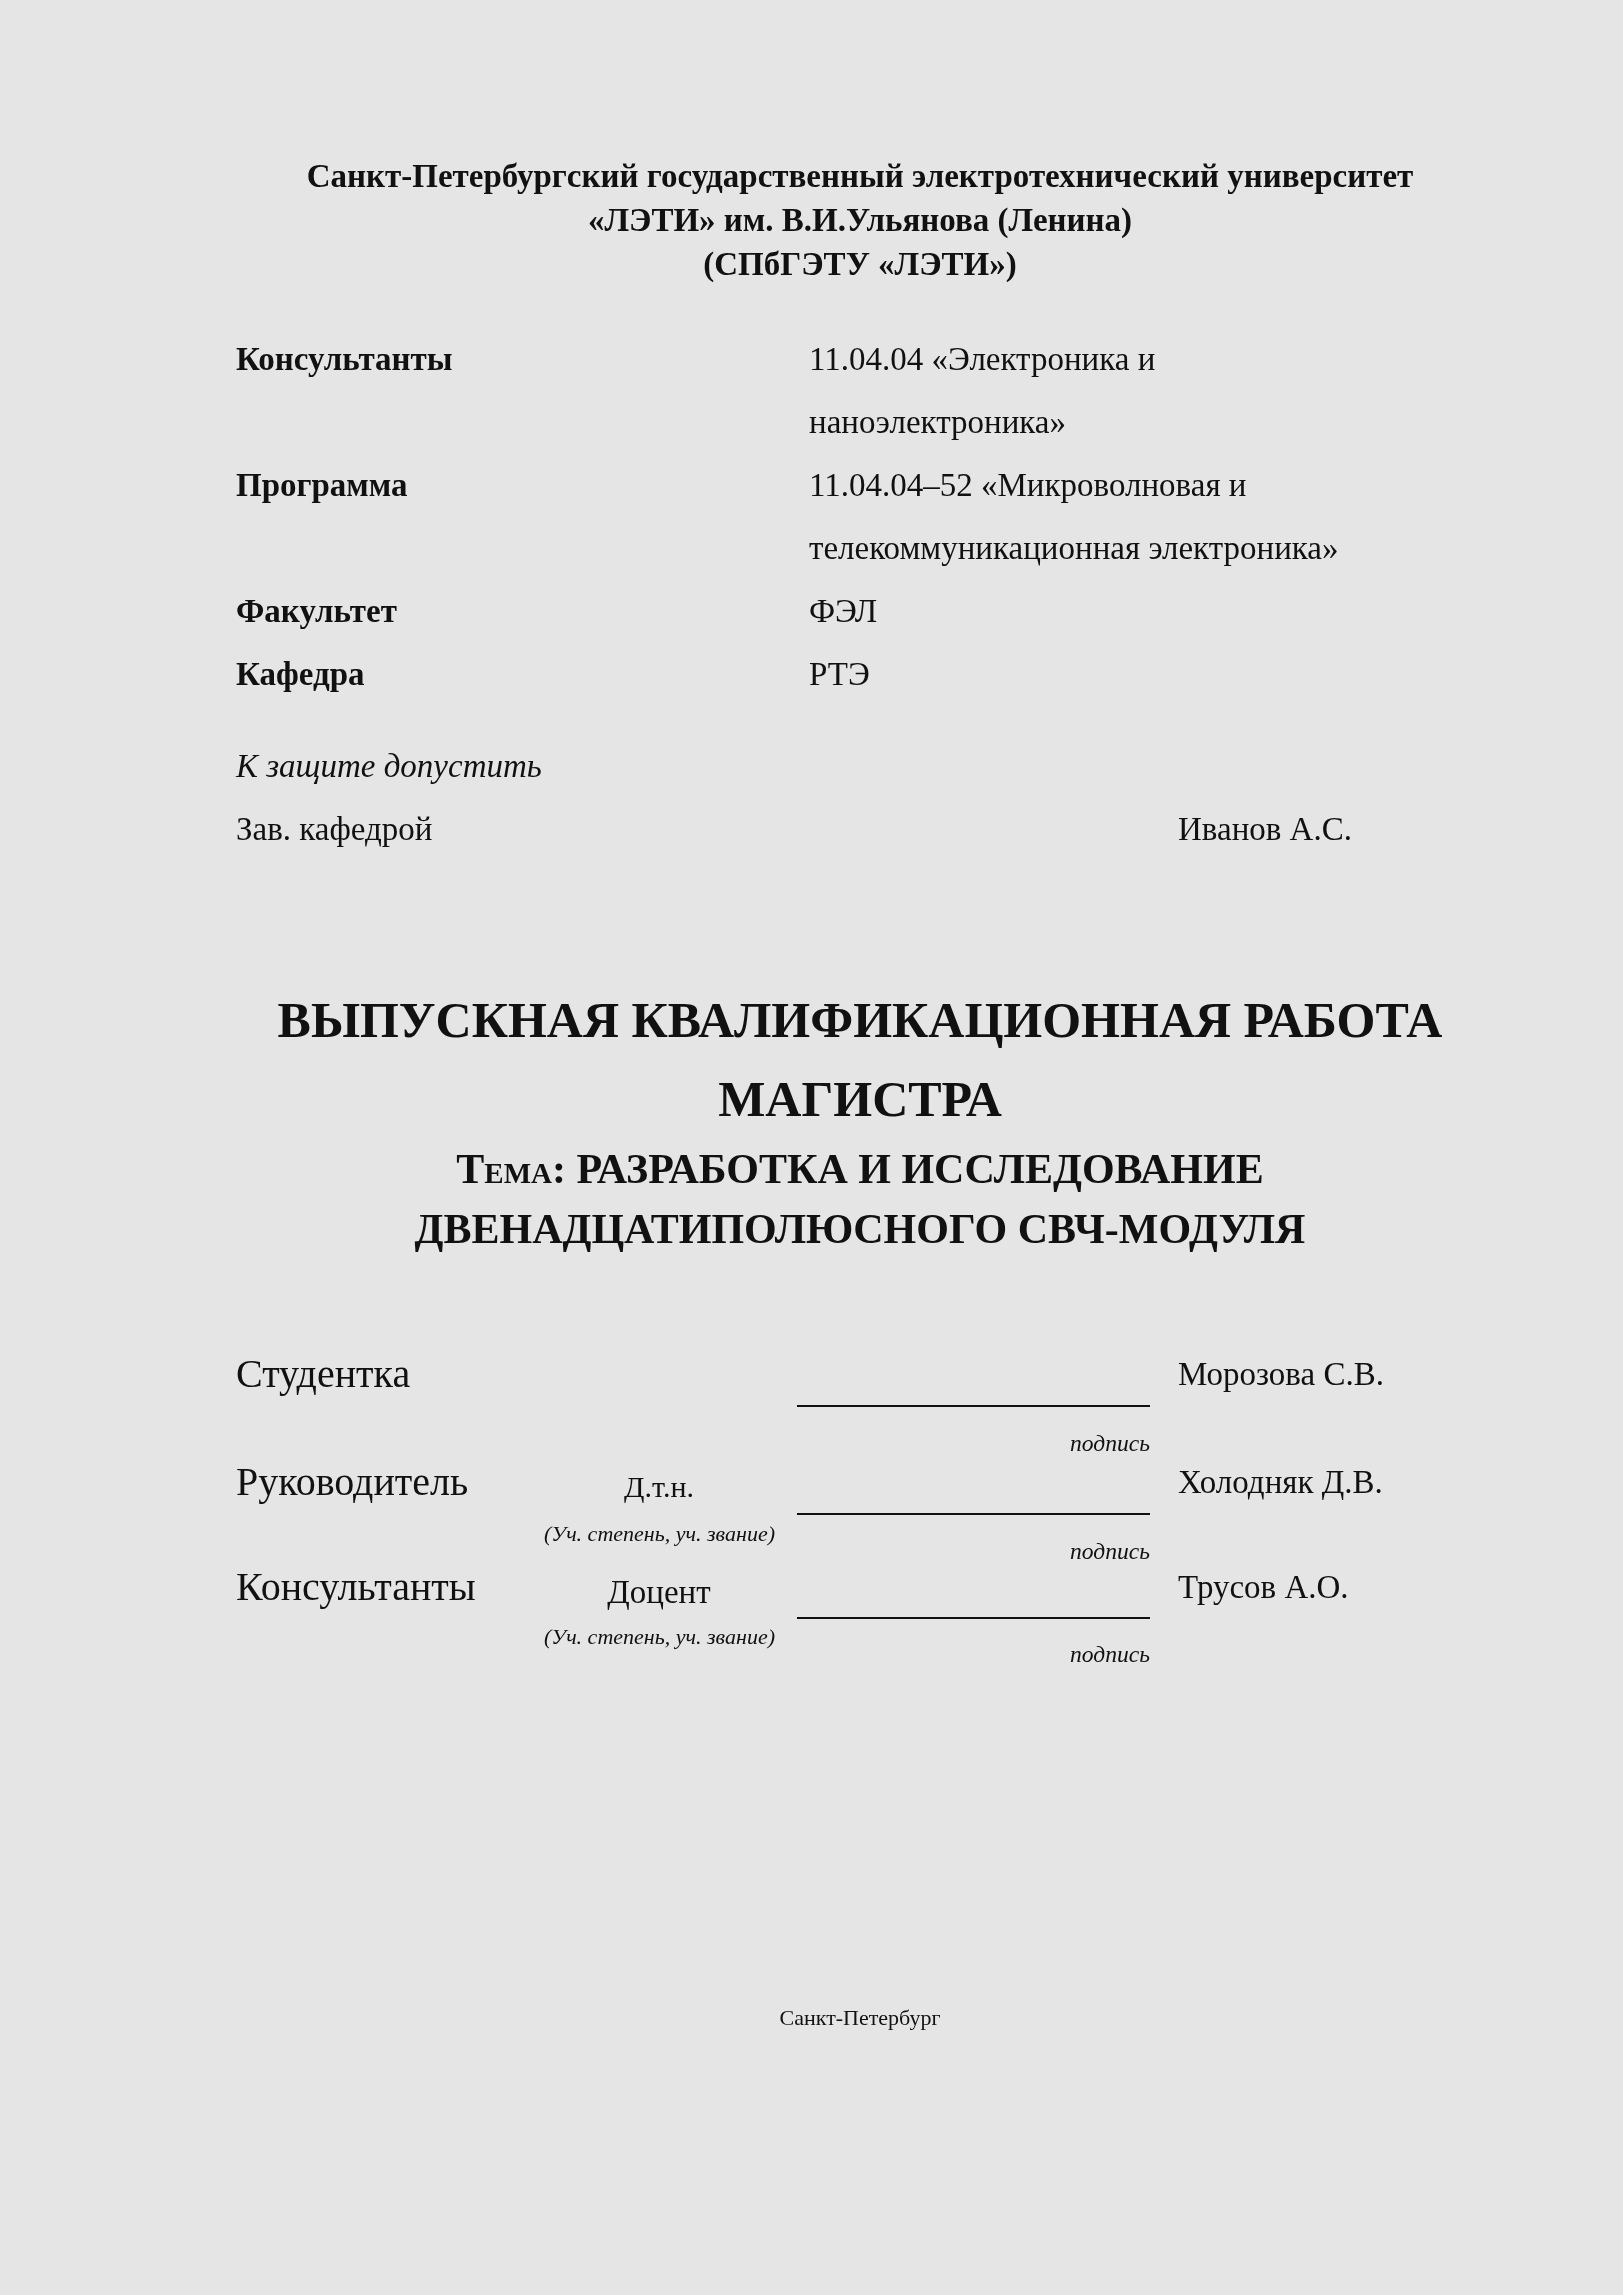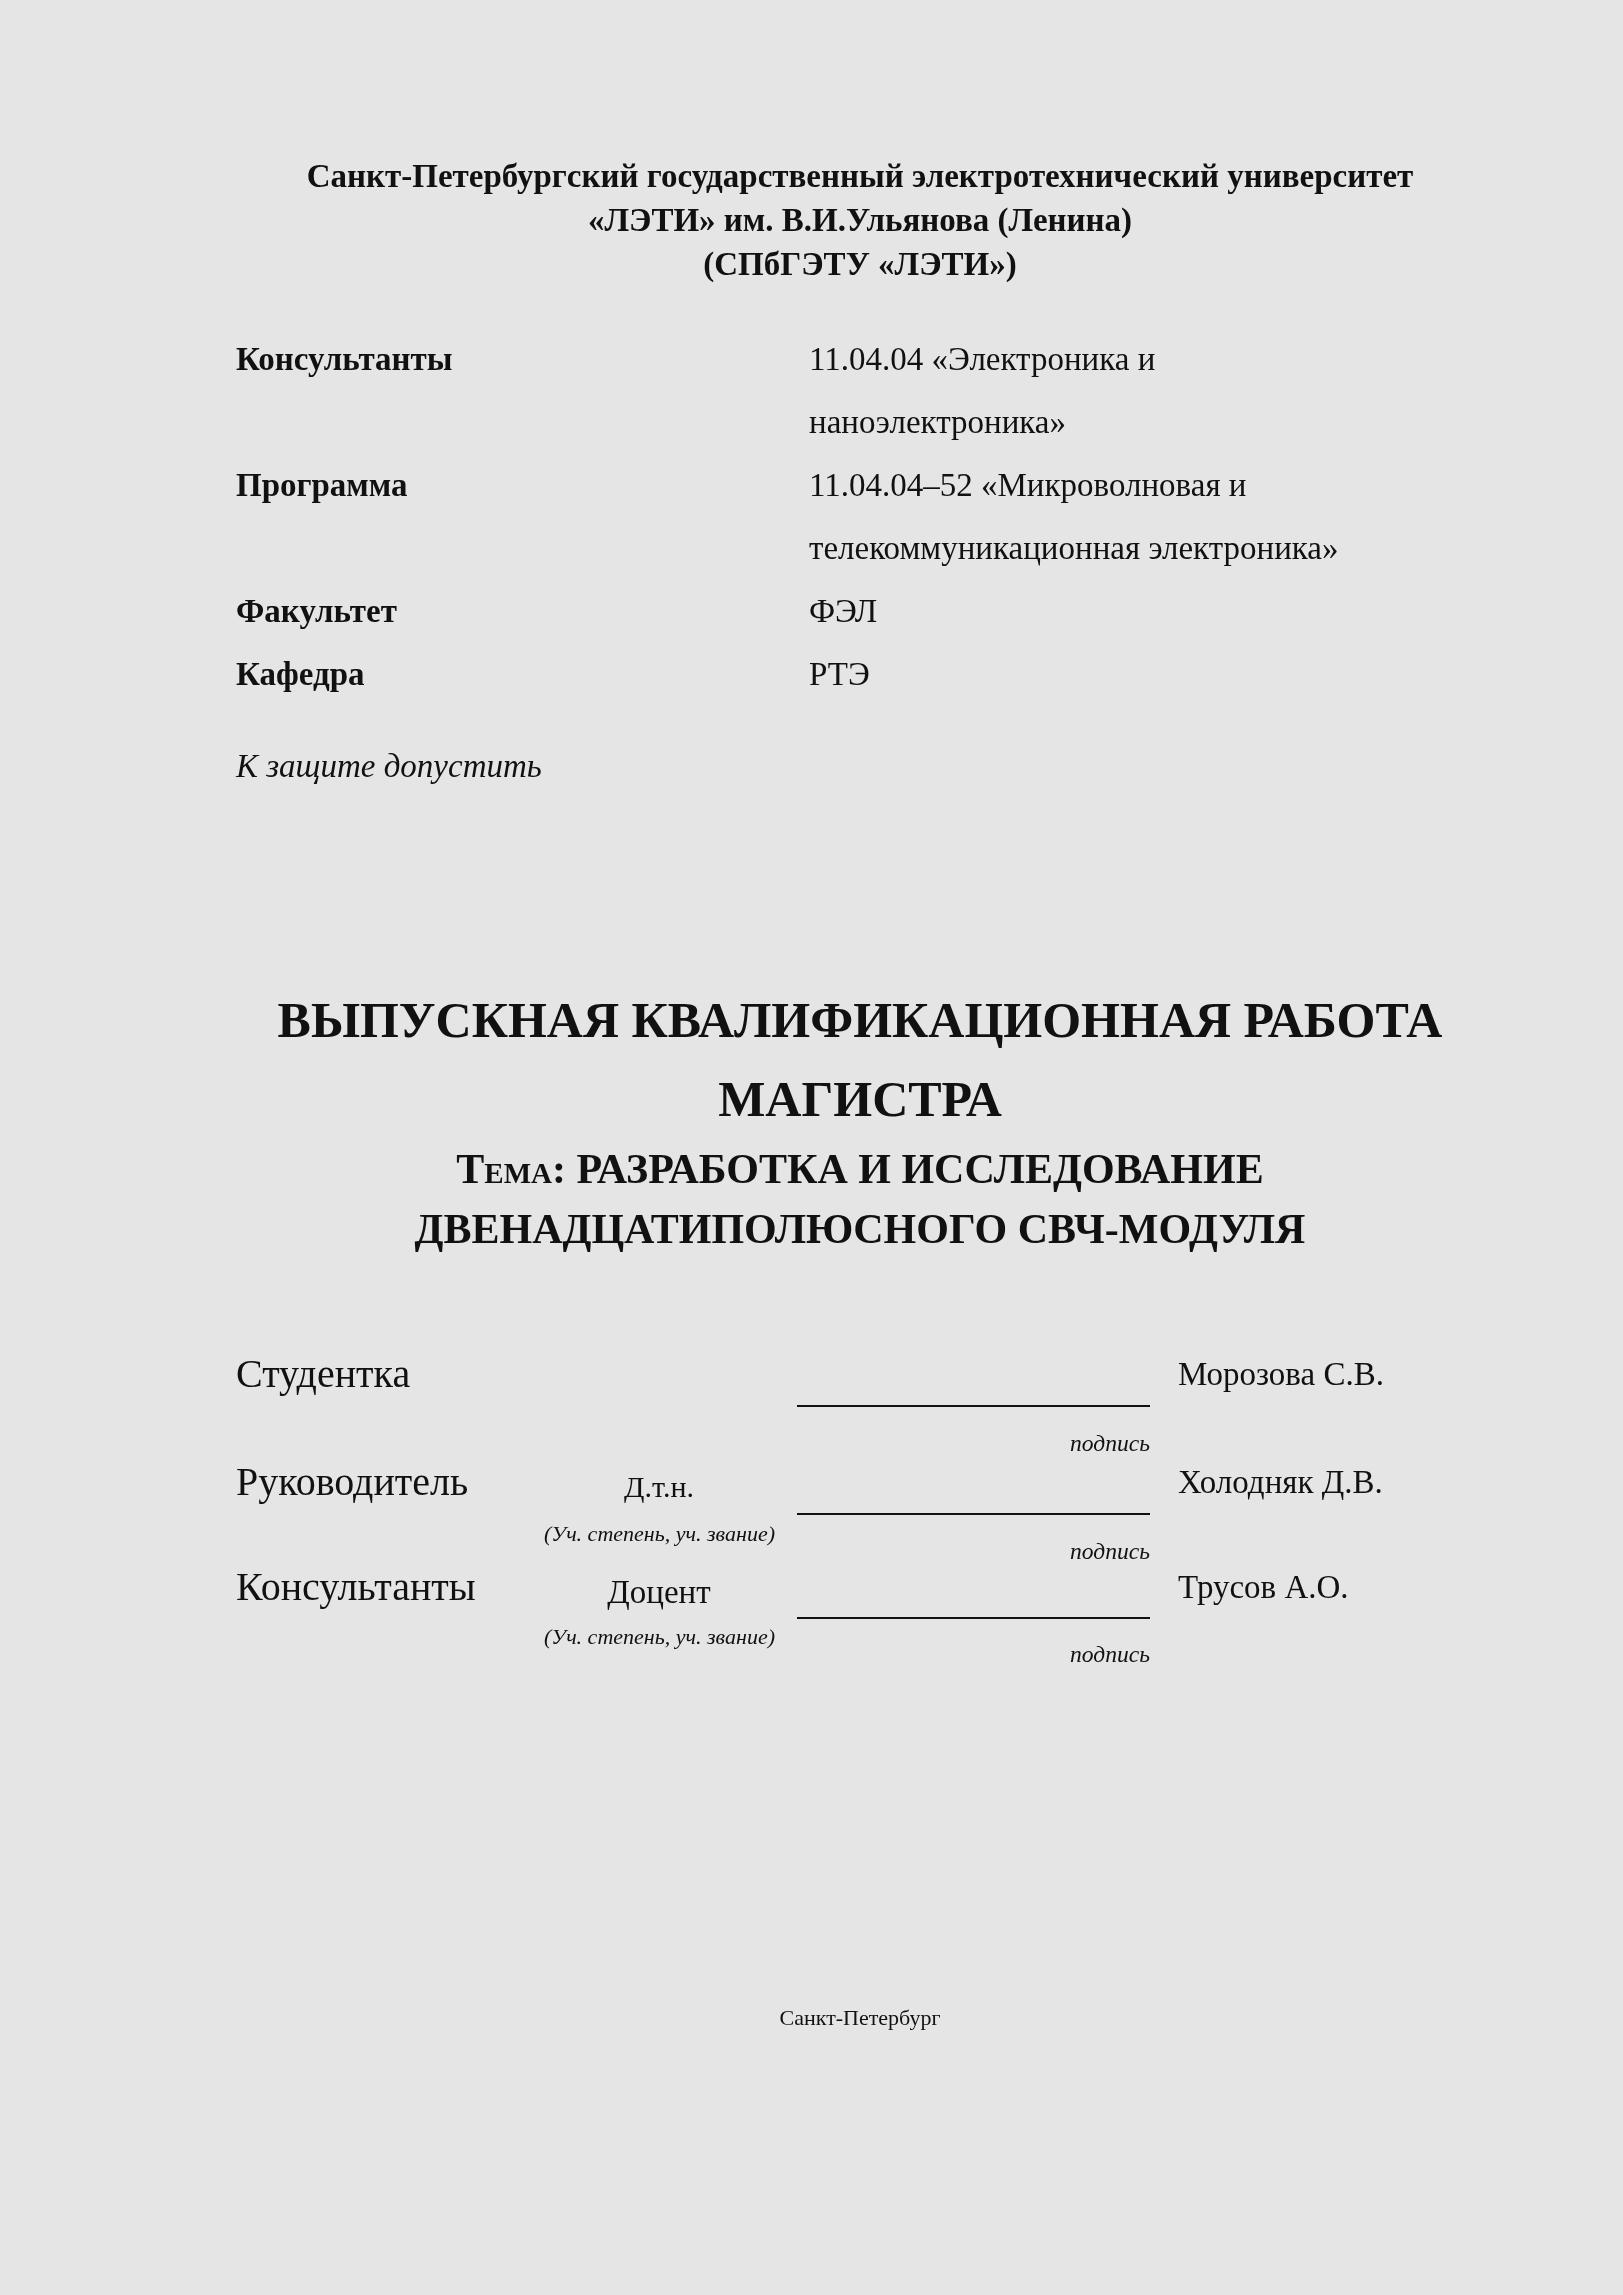--- a/index.html
+++ b/index.html
@@ -132,20 +132,24 @@
     <div class="field-row">
       <div class="field-label">Кафедра</div>
       <div class="field-value">
         <div>РТЭ</div>
       </div>
     </div>
   </div>
 
   <div class="col admission">
     <div class="admission-note">К защите допустить</div>
+    <div class="dept-head-row">
+      <span>Зав. кафедрой</span>
+      <span class="dept-head-name">Иванов А.С.</span>
+    </div>
   </div>
 
   <div class="col title-block">
     <div class="title-main">ВЫПУСКНАЯ КВАЛИФИКАЦИОННАЯ РАБОТА</div>
     <div class="title-main">МАГИСТРА</div>
     <div class="title-theme"><span class="theme-label">Тема:</span> <span>РАЗРАБОТКА И ИССЛЕДОВАНИЕ</span></div>
     <div class="title-theme">ДВЕНАДЦАТИПОЛЮСНОГО СВЧ-МОДУЛЯ</div>
   </div>
 
   <div class="sig-area">

